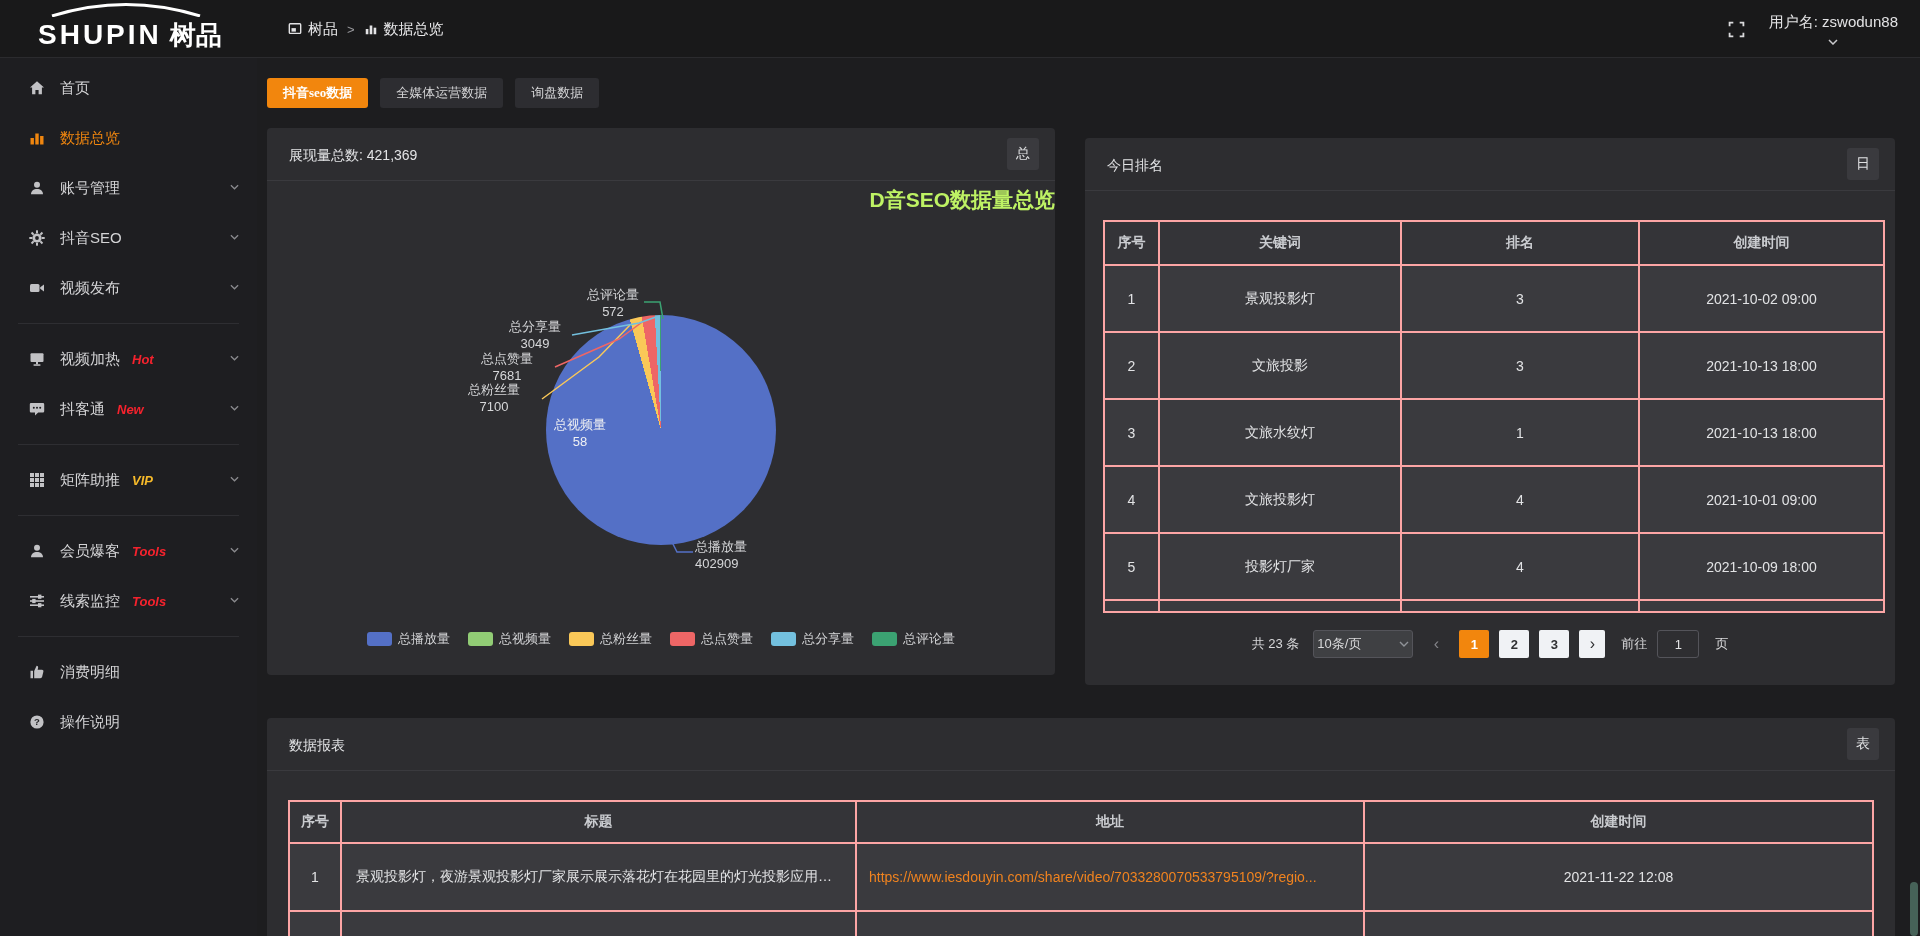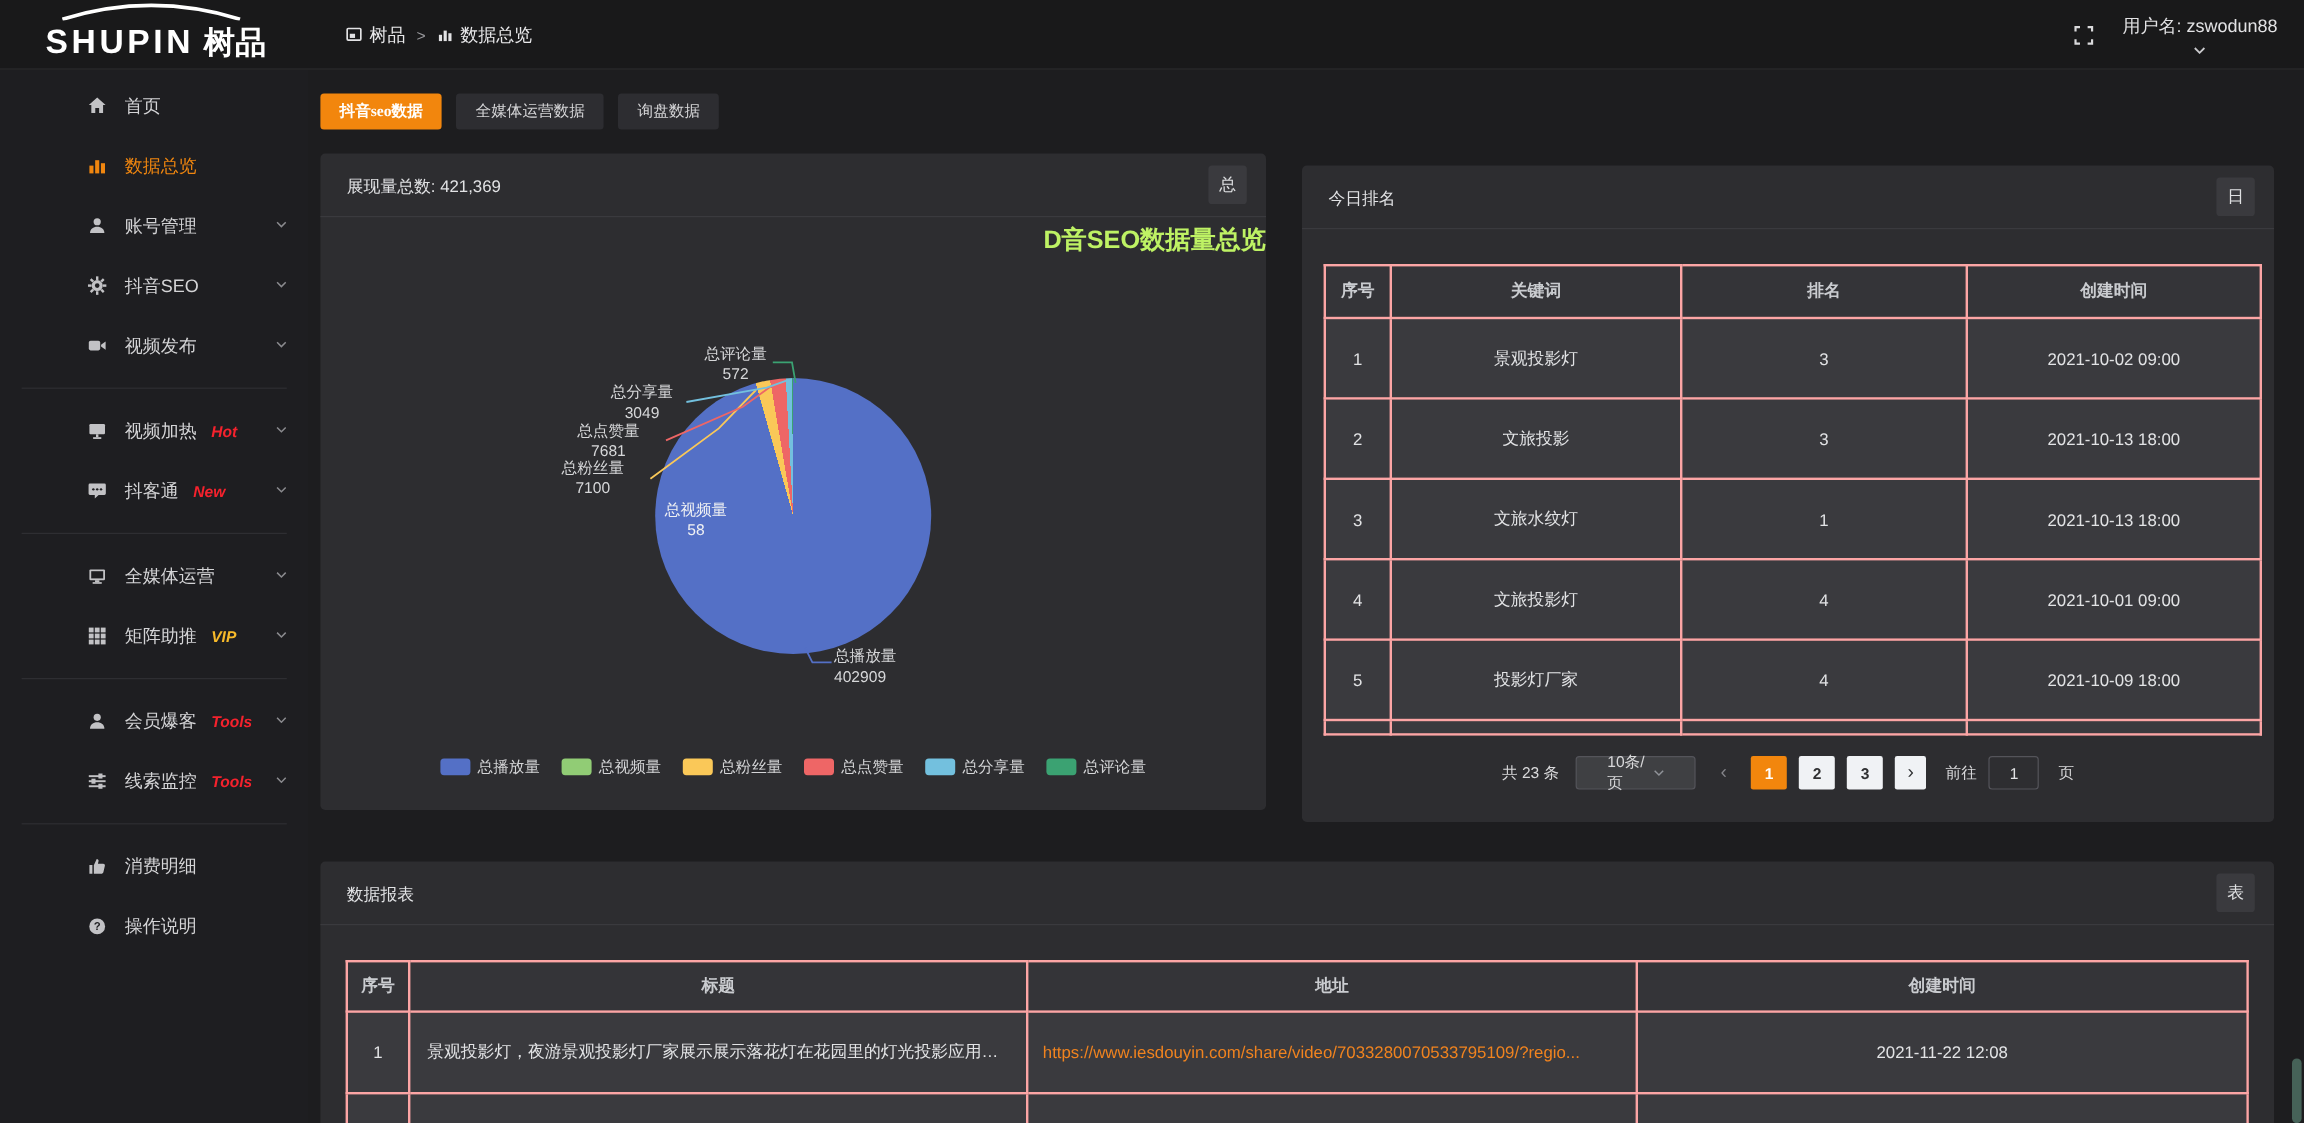--- a/index.html
+++ b/index.html
@@ -18,21 +18,21 @@
                 color:#e8e8ea; font-size:15px; }
   .crumb { display:flex; align-items:center; gap:6px; cursor:pointer; }
   .crumb-sep { color:#9a9a9e; font-size:13px; }
   .top-right { position:absolute; right:22px; top:0; height:58px; display:flex; align-items:center; gap:22px; color:#e2e2e4; }
   .fullscreen-btn { width:20px; height:20px; display:flex; align-items:center; justify-content:center; cursor:pointer; color:#d9d9db; }
   .user-box { display:flex; align-items:center; gap:7px; font-size:15px; cursor:pointer;flex-direction:column; }
 
   
   #sidebar { position:absolute; left:0; top:58px; width:257px; height:878px; background:#1e1e21; padding-top:5px; }
   .side-item { position:relative; height:50px; display:flex; align-items:center; padding-left:28px; cursor:pointer;
-               color:#d4d4d6; font-size:15px;margin-left:44px; }
+               color:#d4d4d6; font-size:15px; }
   .side-item .s-icon { width:17px; height:17px; margin-right:15px; display:flex; align-items:center; justify-content:center; color:#c2c2c5; }
   .side-item.active { color:#f0860f; }
   .side-item.active .s-icon { color:#f0860f; }
   .s-badge { font-size:13px; font-weight:bold; font-style:italic; margin-left:12px; color:#f5222d; }
   .s-badge.vip { color:#f7ba2a; }
   .s-chevron { position:absolute; right:18px; top:21px; color:#8a8a8e; }
   .side-divider { height:1px; background:#2e2e32; margin:10px 18px; }
 
   
   #tabbar { position:absolute; left:267px; top:78px; display:flex; gap:12px; }
@@ -80,21 +80,21 @@
   #report-table th { height:42px; }
   #report-table td { height:68px; }
   #report-table tr.stub td { height:60px; }
   td.cell-left { text-align:center; padding:0 14px; text-overflow:ellipsis; }
   td.cell-url { text-align:left; padding:0 12px; color:#f0831f; text-overflow:ellipsis; cursor:pointer; }
 
   
   #pagination { position:absolute; left:0; right:0; top:492px; display:flex; align-items:center; justify-content:center; gap:10px; }
   .pg-total { font-size:13px; color:#d8d8da; margin-right:4px; }
   .pg-size { width:100px; height:28px; background:#3f4043; border:1px solid #54545a; border-radius:3px;
-             display:flex; align-items:center; justify-content:space-between; padding:0 25px; font-size:13px; color:#d8d8da; cursor:pointer; }
+             display:flex; align-items:center; justify-content:space-between; padding:0 3px; font-size:13px; color:#d8d8da; cursor:pointer; }
   .pg-arrow { width:26px; height:28px; display:flex; align-items:center; justify-content:center; font-size:16px; border-radius:2px; cursor:pointer; }
   .pg-prev { color:#85858a; background:transparent; }
   .pg-next { background:#f0f2f5; color:#303133; }
   .pg-num { min-width:30px; height:28px; background:#f0f2f5; color:#303133; font-size:13px; font-weight:bold;
             display:flex; align-items:center; justify-content:center; border-radius:2px; cursor:pointer; }
   .pg-num.active { background:#f2860d; color:#fff; }
   .pg-goto { font-size:13px; color:#d8d8da; margin-left:6px; }
   .pg-input { width:42px; height:28px; background:#2e2e31; border:1px solid #54545a; border-radius:3px;
               color:#e2e3e5; font-size:13px; text-align:center; font-family:inherit; }
 
@@ -255,36 +255,20 @@
       <span class="s-badge">New</span>
       <span class="s-chevron">
           <svg width="9" height="6" viewBox="0 0 10 6">
             <polyline points="1,1 5,5 9,1" stroke="currentColor" stroke-width="1.4" fill="none"></polyline>
           </svg>
         </span>
     </div>
 
     <div class="side-divider"></div>
 
-    <div class="side-item">
-      <span class="s-icon">
-        <svg width="16" height="16" viewBox="0 0 16 16" fill="currentColor">
-            <rect x="1.5" y="2.5" width="13" height="9" rx="1"></rect>
-            <rect x="3" y="4" width="10" height="6" fill="#1e1e21"></rect>
-            <rect x="6.2" y="11.5" width="3.6" height="1.6"></rect>
-            <rect x="4.2" y="13.1" width="7.6" height="1.4"></rect>
-          </svg>
-      </span>
-      <span class="s-label">全媒体运营</span>
-      <span class="s-chevron">
-          <svg width="9" height="6" viewBox="0 0 10 6">
-            <polyline points="1,1 5,5 9,1" stroke="currentColor" stroke-width="1.4" fill="none"></polyline>
-          </svg>
-        </span>
-    </div>
 
     <div class="side-item">
       <span class="s-icon">
         <svg width="16" height="16" viewBox="0 0 16 16" fill="currentColor">
             <rect x="1" y="1" width="4" height="4"></rect>
             <rect x="6" y="1" width="4" height="4"></rect>
             <rect x="11" y="1" width="4" height="4"></rect>
             <rect x="1" y="6" width="4" height="4"></rect>
             <rect x="6" y="6" width="4" height="4"></rect>
             <rect x="11" y="6" width="4" height="4"></rect>

